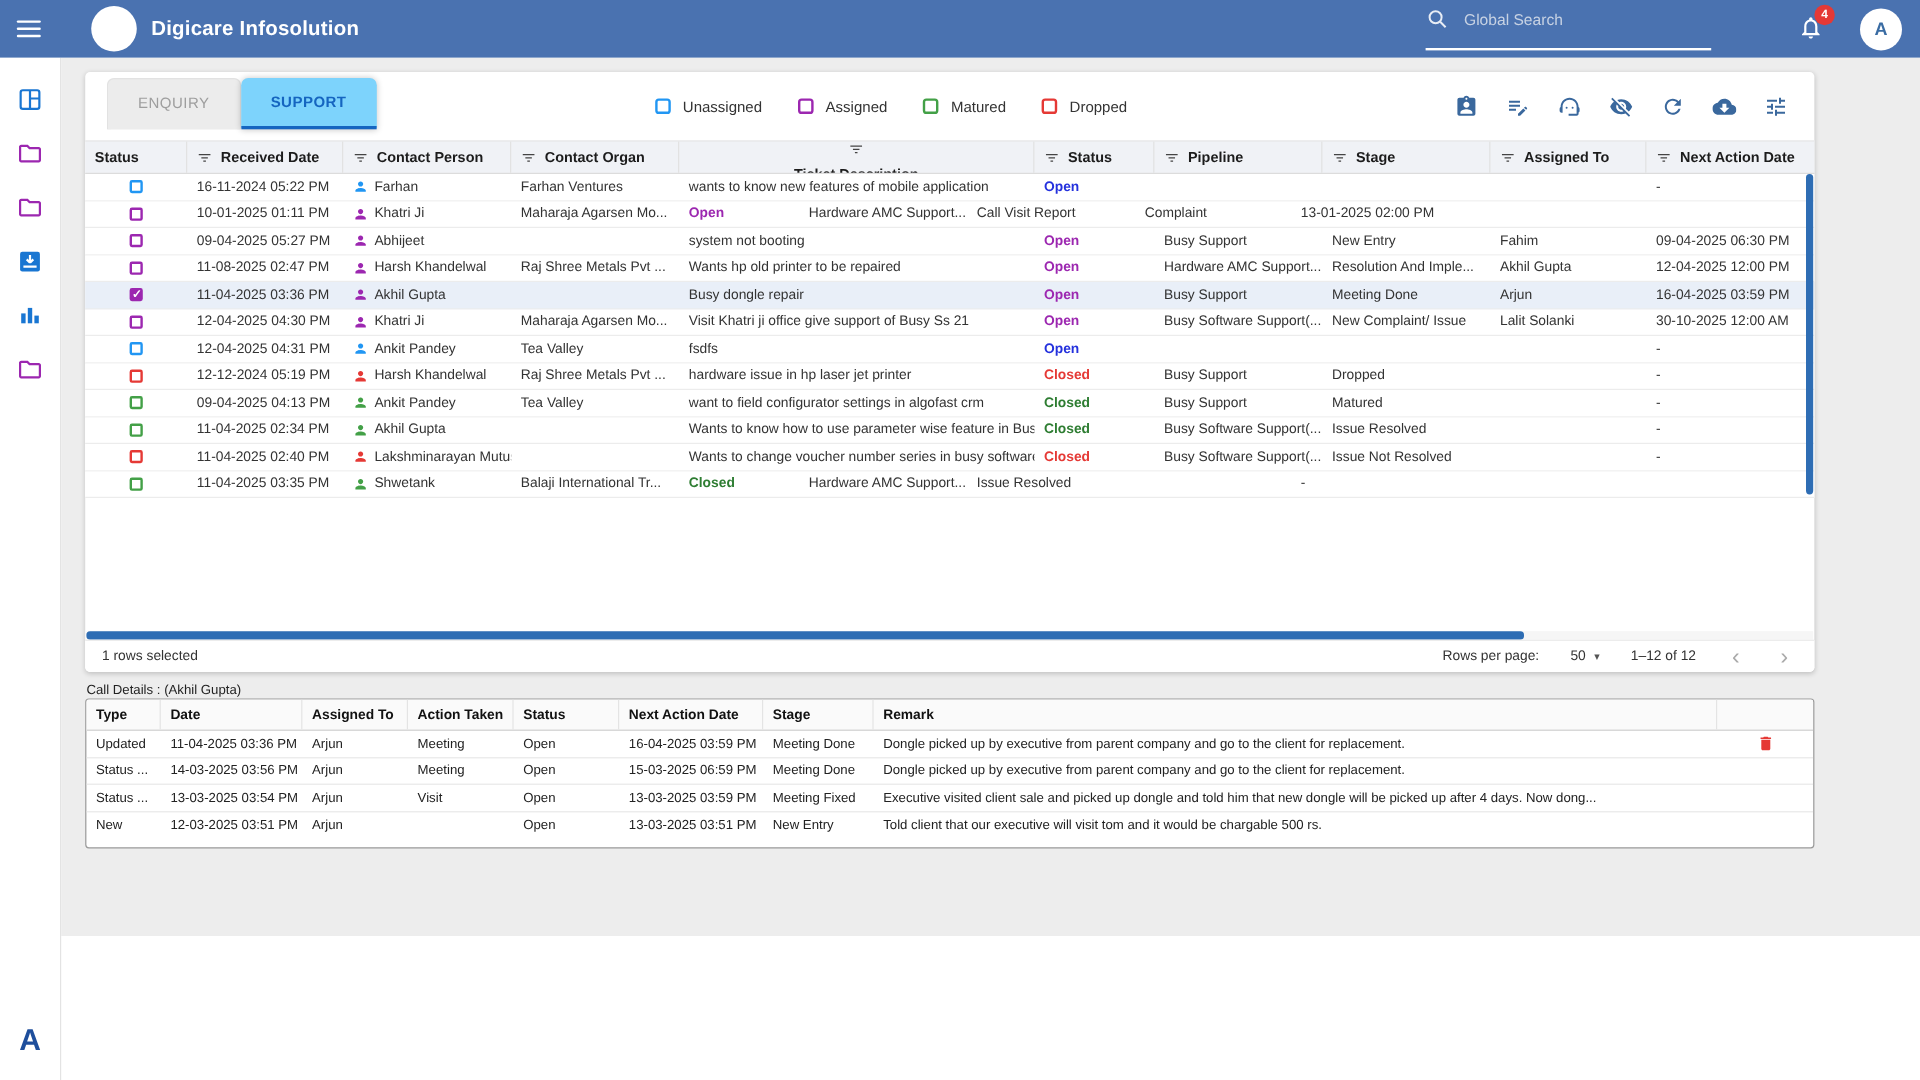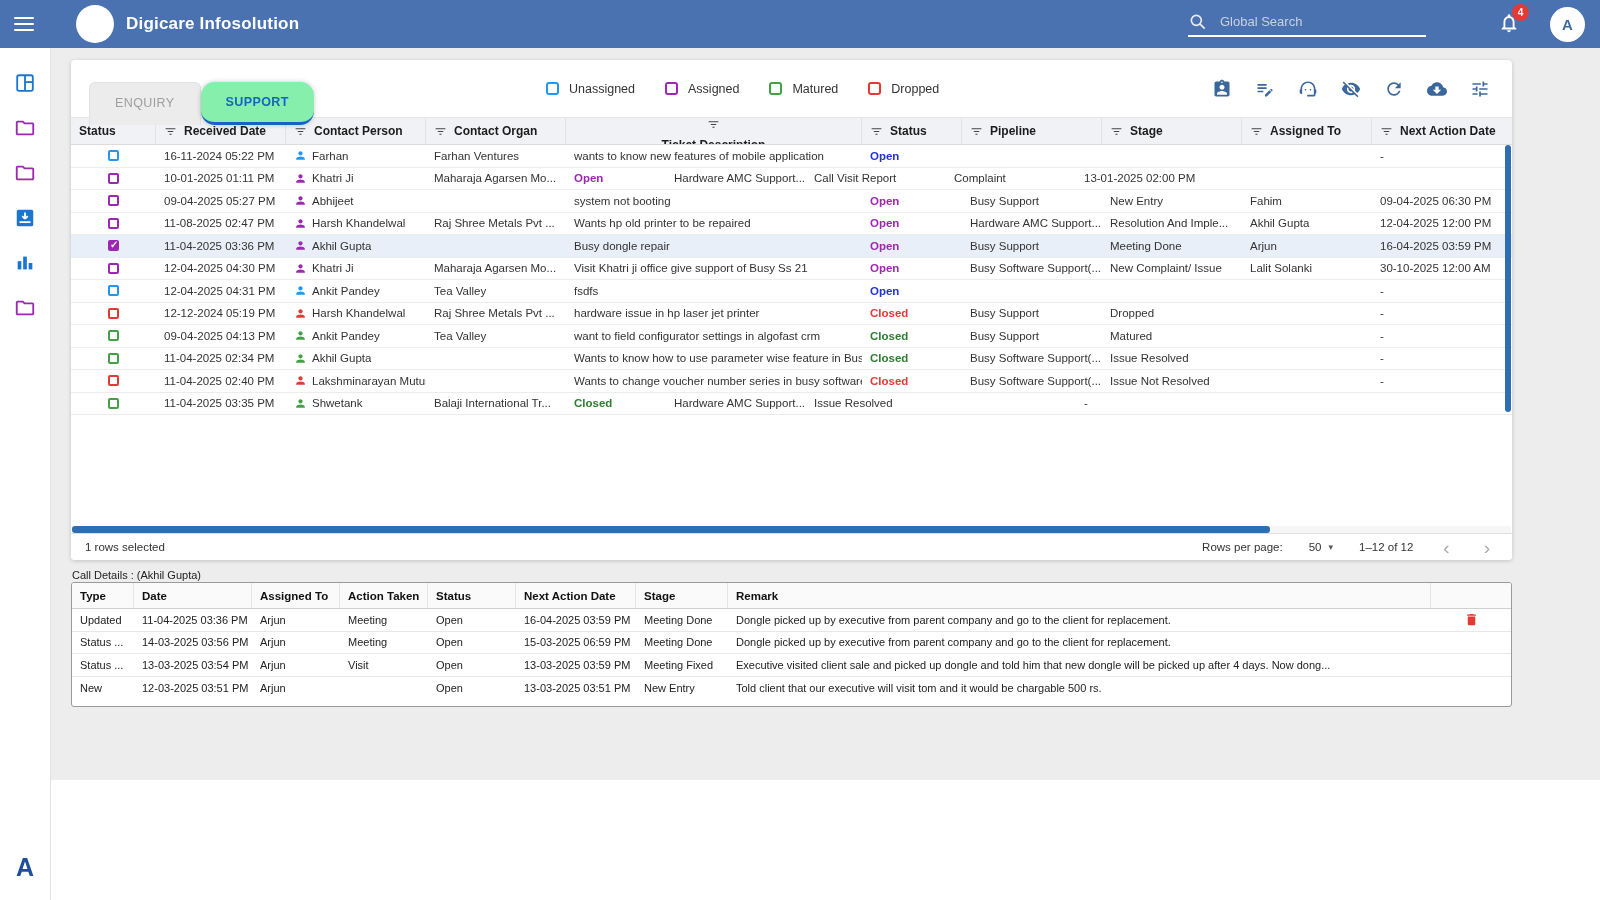--- a/index.html
+++ b/index.html
@@ -12,21 +12,21 @@
   .app { position:relative; width:1600px; height:900px; }
 
   
   .topbar { position:absolute; top:0; left:0; width:1600px; height:48px;
     background:var(--header-bg,#4a72b0); display:flex; align-items:center; z-index:5; }
   .hamburger { width:20px; margin-left:14px; cursor:pointer; }
   .hamburger span { display:block; height:2px; background:#fff; margin:4px 0; border-radius:1px; }
   .logo-circle { width:38px; height:38px; border-radius:50%; background:#fff; margin-left:42px; flex:none; }
   .app-title { color:#fff; font-size:17px; font-weight:bold; margin-left:12px; letter-spacing:.2px; }
   .search-wrap { margin-left:auto; display:flex; align-items:center; gap:10px;
-    border-bottom:2px solid #fff; padding-bottom:3px; width:238px; }
+    border-bottom:2px solid #fff; padding-bottom:14px; width:238px; }
   .search-icon { width:20px; height:20px; flex:none; }
   .search-icon svg { width:20px; height:20px; }
   .search-input { background:transparent; border:none; outline:none; color:#fff; font-size:13px; width:195px;
     font-family:"Liberation Sans", sans-serif; }
   .search-input::placeholder { color:#c7d2e3; }
   .bell-wrap { position:relative; margin-left:72px; width:22px; height:24px; cursor:pointer; }
   .bell-wrap svg { width:22px; height:22px; }
   .badge { position:absolute; top:-8px; right:-9px; background:var(--badge,#e53935); color:#fff;
     border-radius:50%; width:17px; height:17px; font-size:10px; font-weight:bold;
     display:flex; align-items:center; justify-content:center; }
@@ -42,25 +42,25 @@
   .side-item svg { width:22px; height:22px; }
   .brand { position:absolute; bottom:18px; left:0; width:50px; text-align:center;
     font-size:25px; font-weight:800; color:#1e4e9c; }
 
   
   .content { position:absolute; top:48px; left:51px; width:1549px; height:732px; background:#ededed; }
 
   .card { position:absolute; left:20px; top:12px; width:1441px; height:500px;
     background:#fff; border-radius:4px; box-shadow:0 1px 4px rgba(0,0,0,.18); }
   .card-top { height:57px; position:relative; }
-  .tabs { position:absolute; left:18px; top:22px; display:flex; }
+  .tabs { position:absolute; left:18px; top:5px; display:flex; }
   .tab { padding:13px 25px; font-size:12.5px; border-radius:6px 6px 0 0; cursor:pointer; letter-spacing:.4px; }
   .tab-inactive { background:#ececec; color:#9e9e9e; border:1px solid #e2e2e2; border-bottom:none; }
-  .tab-active { background:#86efac; color:var(--tab-active,#1565c0); font-weight:bold;
-    box-shadow:0 0 5px rgba(0,0,0,.22); border-bottom:3px solid var(--tab-active,#1565c0);border-radius:14px; }
+  .tab-active { background:#7dd3fc; color:var(--tab-active,#1565c0); font-weight:bold;
+    box-shadow:0 0 5px rgba(0,0,0,.22); border-bottom:3px solid var(--tab-active,#1565c0); }
   .legend { position:absolute; left:475px; top:0; height:57px; display:flex; align-items:center; gap:30px; }
   .legend-item { display:flex; align-items:center; gap:10px; font-size:12.5px; color:#333; }
   .legend-box { width:13px; height:13px; border:2px solid; border-radius:3px; cursor:pointer; }
   .toolbar { position:absolute; right:22px; top:0; height:57px; display:flex; align-items:center;
     gap:23px; color:var(--accent,#3a689d); }
   .tool-btn { width:20px; height:20px; cursor:pointer; }
   .tool-btn svg { width:20px; height:20px; fill:currentColor; }
 
   
   .thead { display:flex; height:28px; background:#f0f2f6; border-top:1px solid #e6e6e6; border-bottom:1px solid #dcdcdc; }

